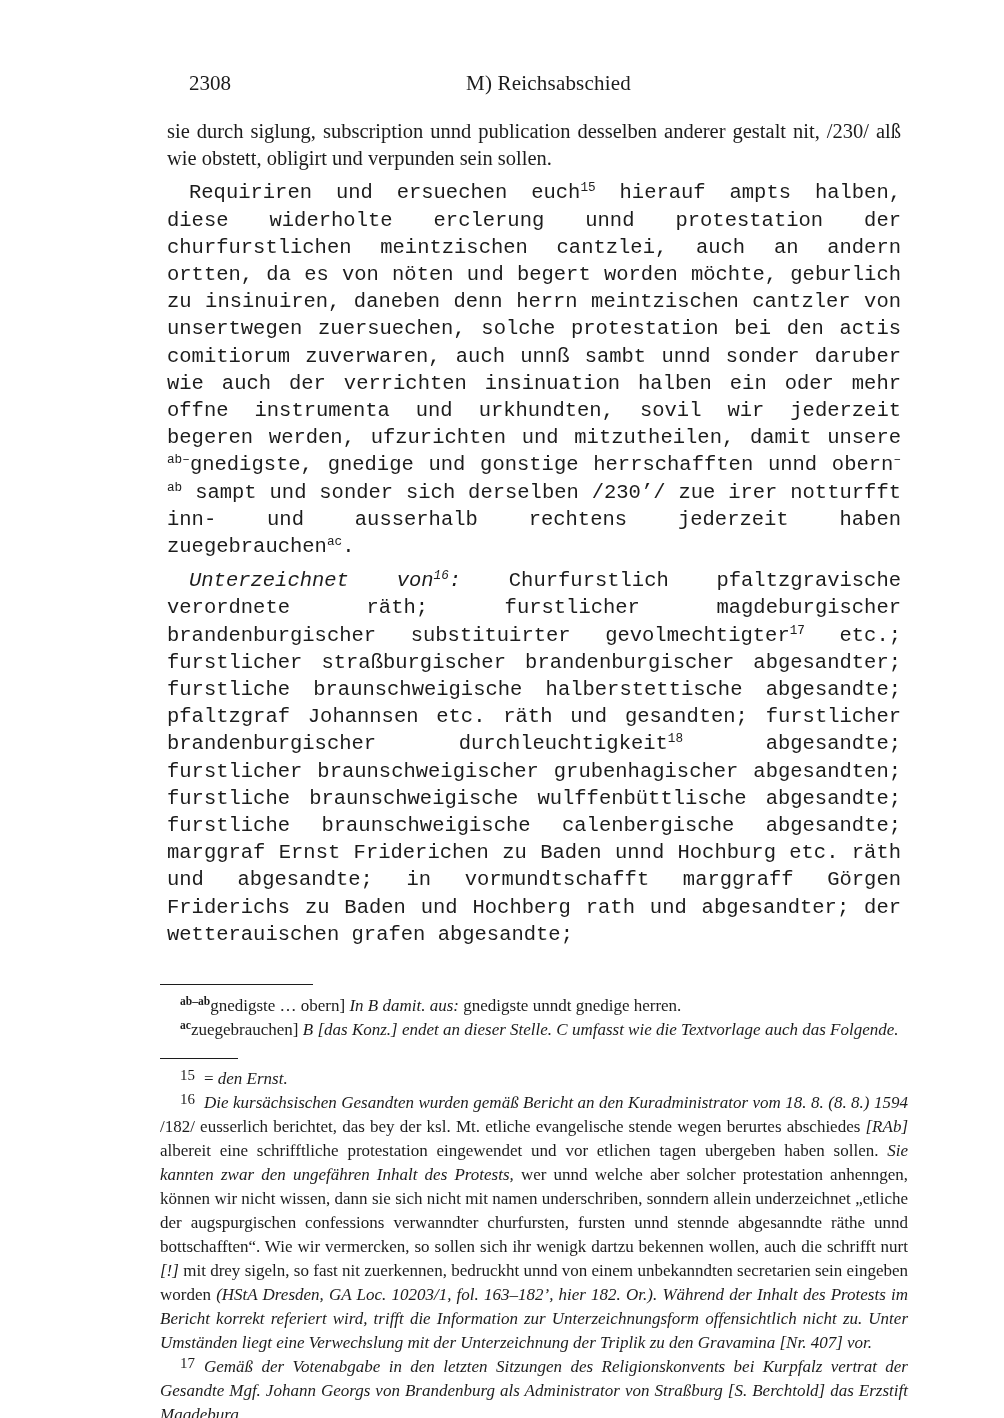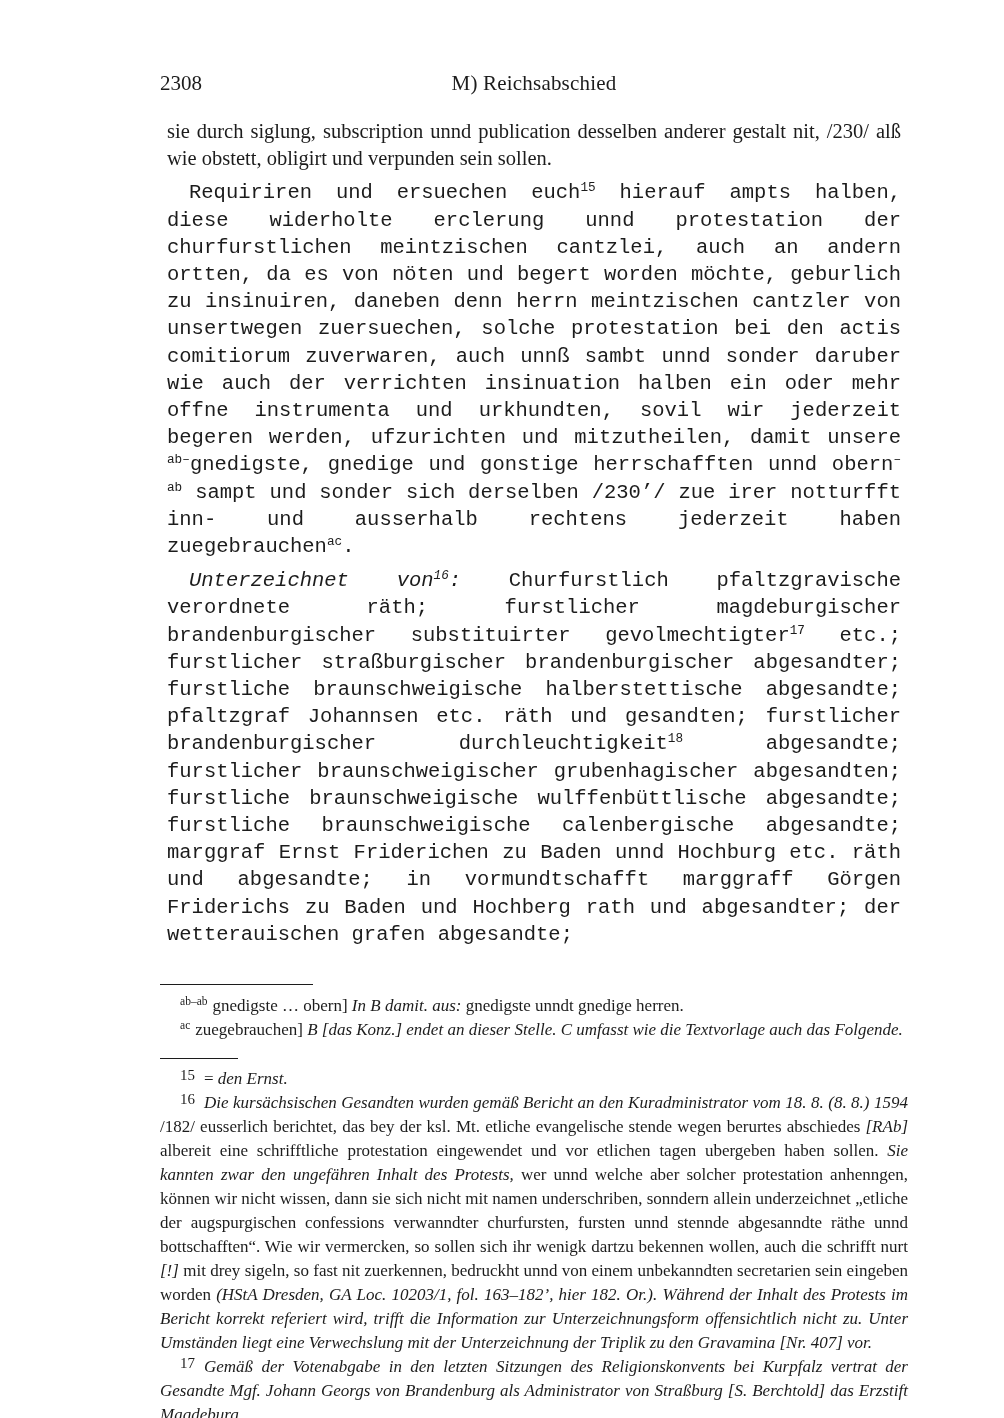--- a/index.html
+++ b/index.html
@@ -15,20 +15,21 @@
     box-sizing: border-box;
     width: 1004px;
     height: 1418px;
     padding: 70px 96px 0 160px;
   }
   .running-header {
     position: relative;
     height: 26px;
     font-size: 21px;
     line-height: 26px;
+    margin-left: 29px;
   }
   .page-number {
     position: absolute;
     left: 0;
     top: 0;
   }
   .running-title {
     text-align: center;
     letter-spacing: 0.2px;
   }
@@ -63,22 +64,22 @@
     font-size: 17px;
     line-height: 23.6px;
     text-align: justify;
   }
   .footnotes { line-height: 24px; }
   .app-para, .fn-para { margin: 0; text-indent: 20px; }
 
   .app-marker {
     font-size: 0.68em;
     vertical-align: 0.5em;
-    margin-right: 5px;
     font-style: normal;
+    font-weight: bold;
   }
   .fn-marker {
     font-size: 0.88em;
     vertical-align: 0.28em;
     margin-right: 9px;
     font-style: normal;
   }
 </style>
 </head>
 <body>

